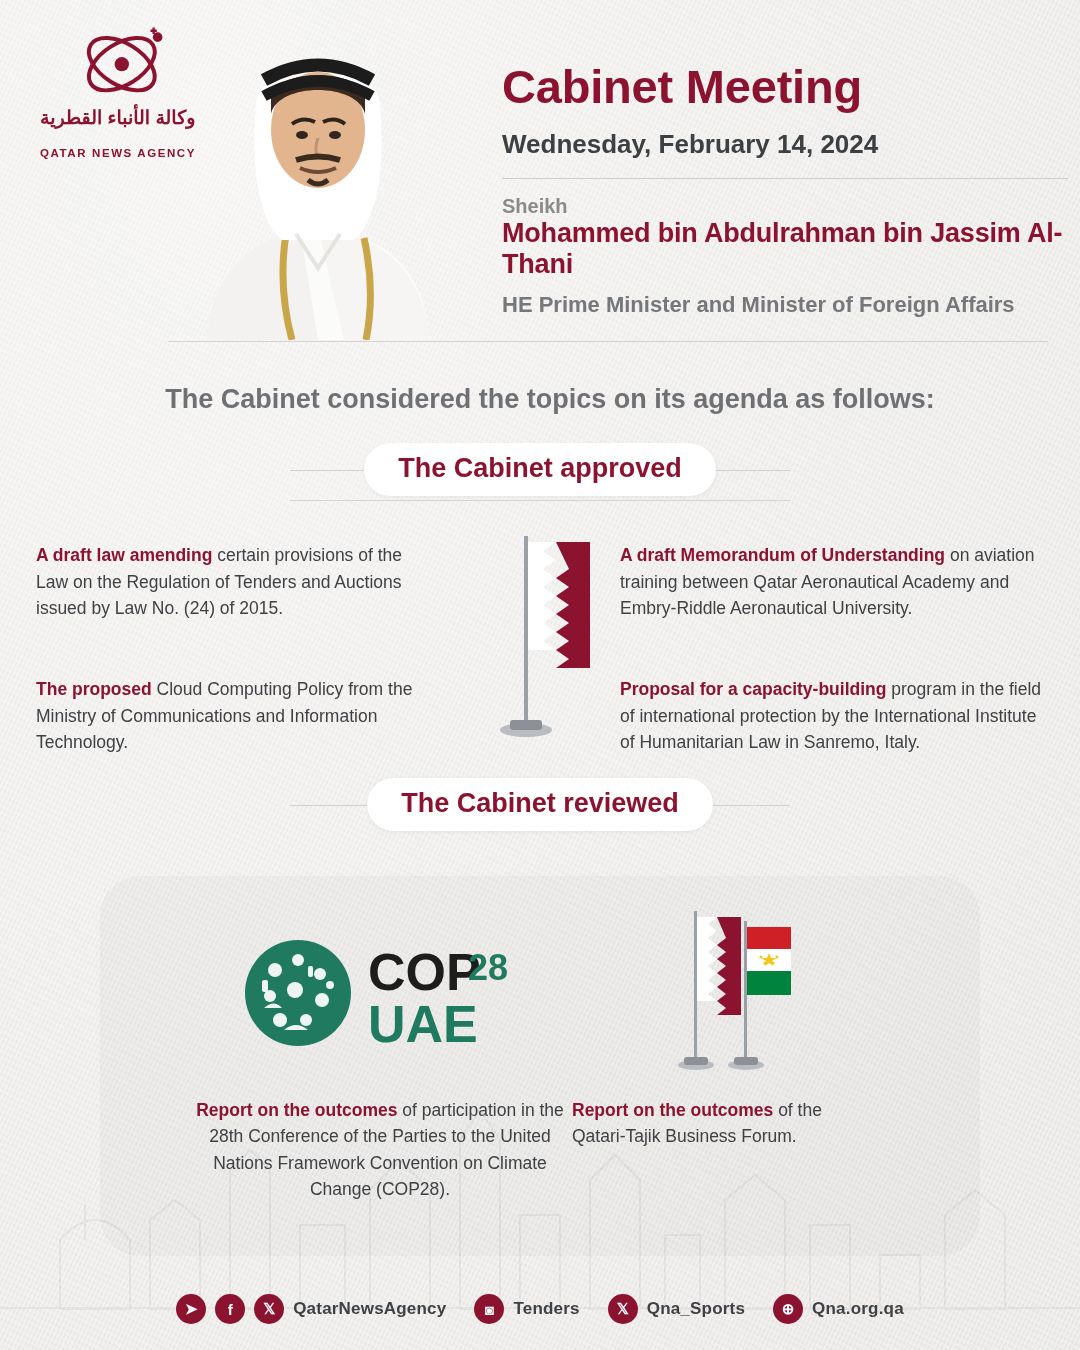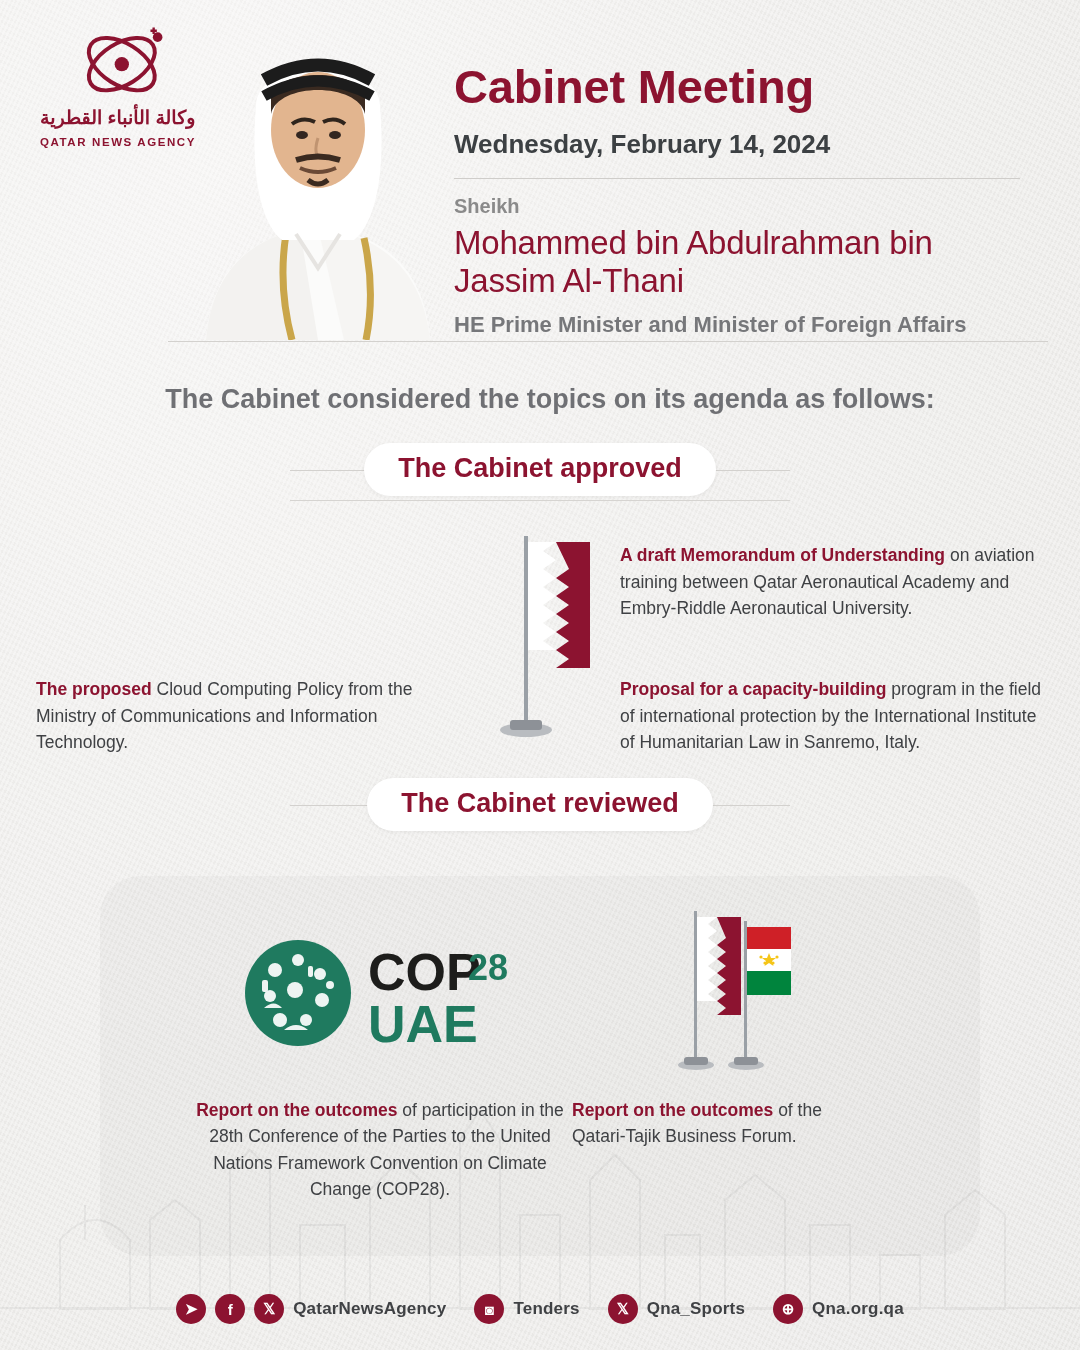--- a/index.html
+++ b/index.html
@@ -37,48 +37,48 @@
   .logo {
     position: absolute; left: 40px; top: 26px;
     width: 170px; text-align: left;
   }
   .logo-mark { width: 96px; height: 78px; margin: 0 auto; display:block; }
   .logo-ar {
     font-size: 19px; color: #8c1330; font-weight: bold; margin-top: 2px;
     letter-spacing: .5px;
   }
   .logo-en {
-    font-size: 11.5px; color: #8c1330; letter-spacing: 1.6px; margin-top: 7px;
+    font-size: 11.5px; color: #8c1330; letter-spacing: 1.6px; margin-top: 18px;
     font-weight: bold;
   }
 
   .portrait {
     position: absolute; left: 168px; top: 10px;
     width: 300px; height: 330px;
   }
 
   .header-text {
-    position: absolute; left: 454px; top: 62px; width: 570px;
+    position: absolute; left: 502px; top: 62px; width: 570px;
   }
   .title {
     font-size: 47px; font-weight: bold; color: #8c1330; letter-spacing: -.2px;
     line-height: 1.05;
   }
   .date {
     margin-top: 18px;
     font-size: 26px; font-weight: bold; color: #3c4043;
   }
   .hr-head {
     margin-top: 18px; width: 566px; height: 1px; background: #cfcdca;
   }
   .sheikh-label {
     margin-top: 16px; font-size: 20px; font-weight: bold; color: #8a8a8a;
   }
   .sheikh-name {
-    margin-top: 6px; font-size: 33px; font-weight: normal; color: #8c1330;
+    font-size: 27px; font-weight: bold; color: #8c1330;
     letter-spacing: -.2px;
   }
   .sheikh-role {
     margin-top: 12px; font-size: 22px; color: #76777a; font-weight: bold;
   }
 
   .hr-under-head {
     position: absolute; left: 168px; top: 341px; width: 880px;
     height: 1px; background: #d3d1ce;
   }
@@ -225,20 +225,23 @@
 
   <div class="agenda">The Cabinet considered the topics on its agenda as follows:</div>
 
   <div class="pill-wrap" style="top:443px;">
     <span class="pill-line" style="left:290px; width:120px;"></span>
     <span class="pill-line" style="right:290px; width:120px;"></span>
     <span class="pill">The Cabinet approved</span>
   </div>
   <div style="position:absolute; left:290px; top:500px; width:500px; height:1px; background:#d6d4d1;"></div>
 
+  <div class="col-left" style="top:542px;">
+    <div class="item"><b>A draft law amending</b><span> certain provisions of the Law on the Regulation of Tenders and Auctions issued by Law No. (24) of 2015.</span></div>
+  </div>
   <div class="col-right" style="top:542px;">
     <div class="item"><b>A draft Memorandum of Understanding</b><span> on aviation training between Qatar Aeronautical Academy and Embry-Riddle Aeronautical University.</span></div>
   </div>
   <div class="col-left" style="top:676px;">
     <div class="item"><b>The proposed</b><span> Cloud Computing Policy from the Ministry of Communications and Information Technology.</span></div>
   </div>
   <div class="col-right" style="top:676px;">
     <div class="item"><b>Proposal for a capacity-building</b><span> program in the field of international protection by the International Institute of Humanitarian Law in Sanremo, Italy.</span></div>
   </div>
 

